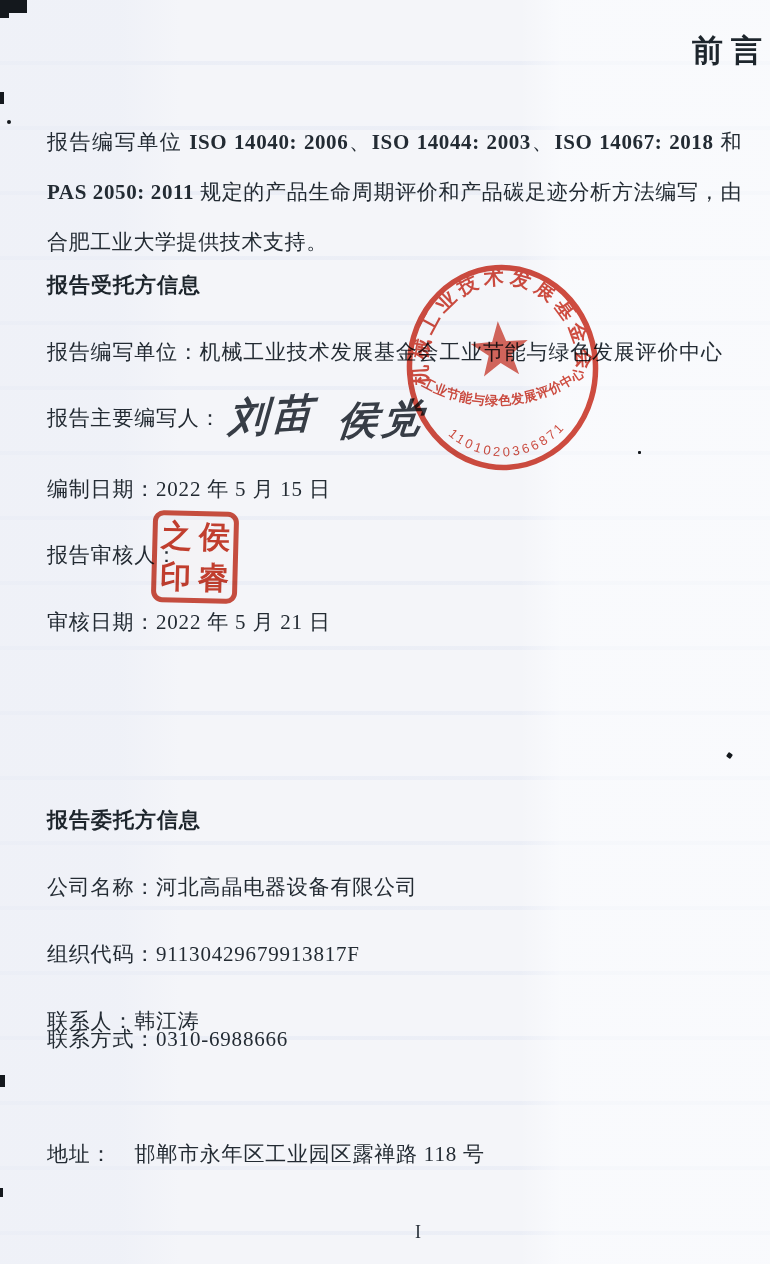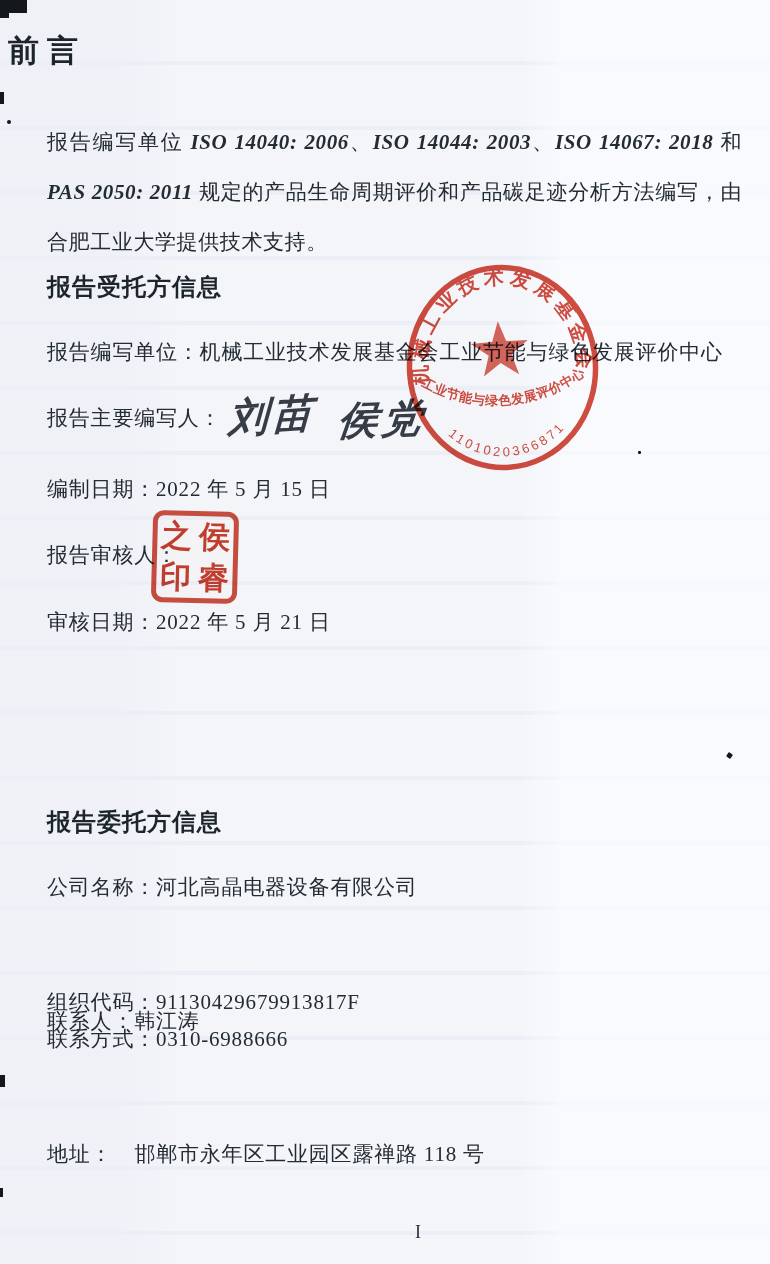--- a/index.html
+++ b/index.html
@@ -9,47 +9,47 @@
     background-color:#f4f5f9;
     background-image:
       linear-gradient(to right, rgba(235,238,246,.55) 0 120px, rgba(244,245,249,0) 180px 520px, rgba(252,253,255,.6) 560px 770px),
       repeating-linear-gradient(to bottom, rgba(244,245,249,0) 0 61px, rgba(206,215,236,.22) 61px 65px);
     overflow:hidden;
     font-family:"Liberation Serif","DejaVu Serif",serif;
     color:#232b33;
   }
   .title{
     position:absolute;top:30px;left:0;right:0;
-    text-align:left;
+    text-align:right;
     font-family:"Liberation Sans","DejaVu Sans",sans-serif;
     font-weight:700;font-size:31px;letter-spacing:8px;
     color:#1d252c;text-indent:8px;
   }
   .intro{
     position:absolute;top:96px;left:47px;width:695px;
     font-size:21px;line-height:50px;text-align:justify;
     letter-spacing:.6px;
   }
-  .intro .b{font-weight:700;font-style:italic;}
+  .intro .b{font-weight:700;}
   .sec-heading{
     position:absolute;left:47px;
     font-family:"Liberation Sans","DejaVu Sans",sans-serif;
-    font-weight:700;font-size:24px;color:#1d252c;letter-spacing:1px;
+    font-weight:700;font-size:21px;color:#1d252c;letter-spacing:1px;
   }
   .h-trustee{top:271px;}
   .h-client{top:806px;}
   .row{position:absolute;left:47px;font-size:21px;letter-spacing:.8px;white-space:nowrap;}
   .r-unit{top:338px;}
   .r-writers{top:404px;}
   .r-compile{top:475px;}
   .r-reviewer{top:541px;}
   .r-review{top:608px;}
   .r-contact1{top:675px;}
   .r-company{top:873px;}
-  .r-orgcode{top:940px;margin-top:48px;}
+  .r-orgcode{top:940px;}
   .r-person{top:1007px;}
   .r-contact2{top:1025px;}
   .r-address{top:1140px;}
   .r-address .value{margin-left:22px;}
   .page-num{
     position:absolute;top:1222px;left:0;right:0;text-align:center;
     font-size:18px;text-indent:66px;color:#2a323c;
   }
   
   .sig{

